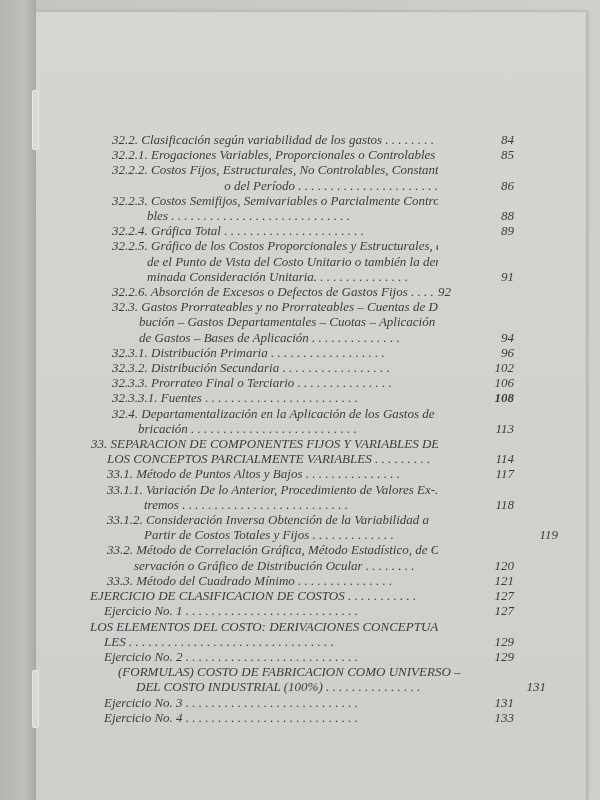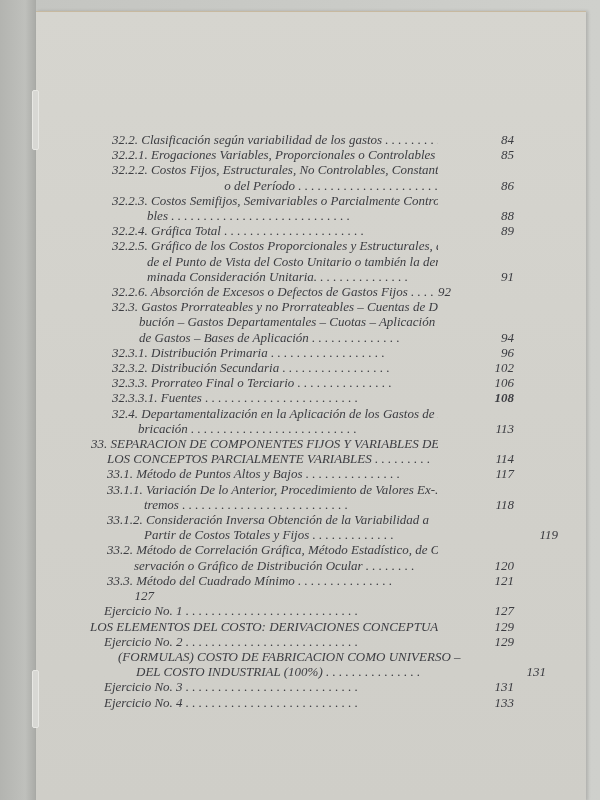--- a/index.html
+++ b/index.html
@@ -177,31 +177,35 @@
         </div>
         <div style="flex: 0 0 auto; width: 76px; text-align: right;">120</div>
       </div>
       <div style="position: relative; display: flex; align-items: flex-end;">
         <div style="width: 360px; flex: 0 0 auto;">
           <div style="white-space: nowrap; overflow: hidden; padding-left: 29px;">33.3. Método del Cuadrado Mínimo  . . . . . . . . . . . . . . .</div>
         </div>
         <div style="flex: 0 0 auto; width: 76px; text-align: right;">121</div>
       </div>
       <div style="position: relative; display: flex; align-items: flex-end;">
+        <div style="width: 360px; flex: 0 0 auto;">
+          <div style="white-space: nowrap; overflow: hidden; padding-left: 12px;">EJERCICIO DE CLASIFICACION DE COSTOS  . . . . . . . . . . .</div>
+        </div>
         <div style="flex: 0 0 auto; width: 76px; text-align: right;">127</div>
       </div>
       <div style="position: relative; display: flex; align-items: flex-end;">
         <div style="width: 360px; flex: 0 0 auto;">
           <div style="white-space: nowrap; overflow: hidden; padding-left: 26px;">Ejercicio No.  1 . . . . . . . . . . . . . . . . . . . . . . . . . . .</div>
         </div>
         <div style="flex: 0 0 auto; width: 76px; text-align: right;">127</div>
       </div>
       <div style="position: relative; display: flex; align-items: flex-end;">
         <div style="width: 360px; flex: 0 0 auto;">
           <div style="white-space: nowrap; overflow: hidden; padding-left: 12px;">LOS ELEMENTOS DEL COSTO: DERIVACIONES CONCEPTUA-</div>
+          <div style="white-space: nowrap; overflow: hidden; padding-left: 26px;">LES  . . . . . . . . . . . . . . . . . . . . . . . . . . . . . . . .</div>
         </div>
         <div style="flex: 0 0 auto; width: 76px; text-align: right;">129</div>
       </div>
       <div style="position: relative; display: flex; align-items: flex-end;">
         <div style="width: 360px; flex: 0 0 auto;">
           <div style="white-space: nowrap; overflow: hidden; padding-left: 26px;">Ejercicio No.  2 . . . . . . . . . . . . . . . . . . . . . . . . . . .</div>
         </div>
         <div style="flex: 0 0 auto; width: 76px; text-align: right;">129</div>
       </div>
       <div style="position: relative; display: flex; align-items: flex-end;">

